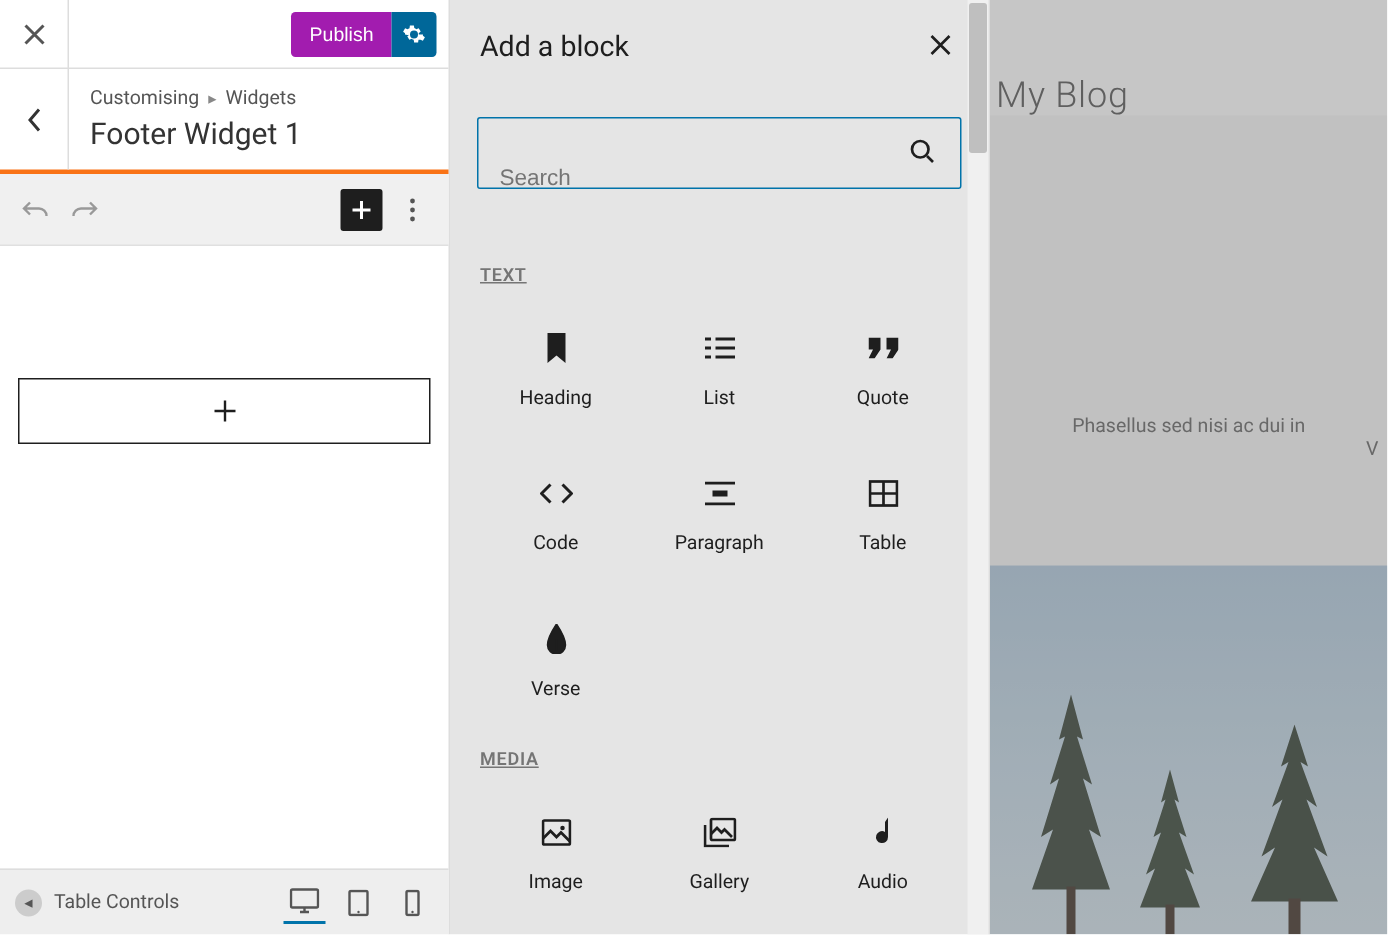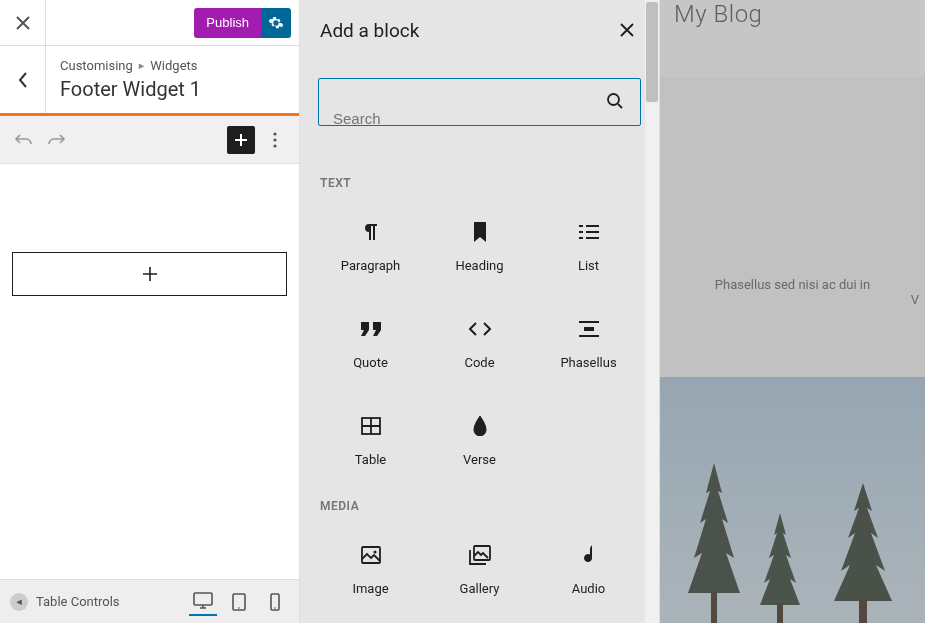--- a/index.html
+++ b/index.html
@@ -37,33 +37,33 @@
   .inserter { width: 360px; height: 623px; background:#e5e5e5; border-right:1px solid #ddd; display:flex; flex-direction:column; position: relative; gap: 20px; }
   .ins-head { display:flex; align-items:center; justify-content:space-between; padding:18px 20px 0 20px; }
   .ins-title { font-size:19px; font-weight:400; color:#1e1e1e; }
   .ins-close { width:24px; height:24px; display:flex; align-items:center; justify-content:center; color:#1e1e1e; font-size:18px; cursor:pointer; }
   .search-wrap { padding:16px 18px; }
   .search-box { border:1.5px solid #0073aa; border-radius:2px; height:48px; display:flex; align-items:center; padding:0 14px; }
   .search-box input { border:none; outline:none; flex:1; font-size:15px; color:#333; background:transparent;margin-top:32px; }
   .search-box input::placeholder { color:#757575; }
   .search-ico { width:20px; height:20px; color:#1e1e1e; }
   .ins-body { flex:1; overflow:hidden; padding:0 18px; }
-  .cat-title { font-size:12px; font-weight:600; letter-spacing:0.5px; color:#757575; text-transform:uppercase; margin:14px 0 8px 2px; }
+  .cat-title { font-size:12px; font-weight:600; letter-spacing:0.5px; color:#757575; text-transform:uppercase; margin:14px 0 8px 2px;text-decoration:underline; }
   .block-grid { display:grid; grid-template-columns: repeat(3, 1fr); gap:4px; }
   .block-item { display:flex; flex-direction:column; align-items:center; justify-content:center; padding:22px 4px 18px; cursor:pointer; border-radius:4px; }
   .block-ico { width:24px; height:24px; display:flex; align-items:center; justify-content:center; color:#1e1e1e; margin-bottom:14px; }
   .block-label { font-size:13px; color:#1e1e1e; text-align:center; }
   .ins-scrollbar { position:absolute; right:0; top:0; width:14px; height:100%; background:#f0f0f0; }
   .ins-thumb { position:absolute; left:1px; top:2px; width:12px; height:100px; background:#bfbfbf; border-radius:2px; }
 
   
   .preview { position:absolute; left:660px; top:0; width:265px; height:623px; overflow:hidden; }
   .preview-inner { position:relative; width:100%; height:100%; }
   .pv-overlay { position:absolute; inset:0; background:rgba(128,128,128,0.45); pointer-events:none; }
-  .pv-head { height:77px; background:#fff; display:flex; align-items:flex-start; padding-left:14px; }
+  .pv-head { height:77px; background:#fff; display:flex; align-items:flex-end; padding-left:4px; }
   .pv-title { font-size:24px; font-weight:300; color:#444; letter-spacing:0.5px; }
   .pv-banner { height:300px; background:#f6f6f6; display:flex; flex-direction:column; align-items:center; justify-content:center; color:#555; font-size:13px; padding-top:130px; }
   .pv-img { height:246px; background:linear-gradient(180deg,#a9c4da 0%, #bed4e3 55%, #cddde7 100%); position:relative; overflow:hidden; }
   .tree { position:absolute; bottom:0; }
   .tree.t1 { left:24px; width:60px; height:160px; }
   .tree.t2 { left:96px; width:48px; height:110px; }
   .tree.t3 { left:168px; width:70px; height:140px; }
   .tree svg { width:100%; height:100%; }
 
   svg { display:block; }
@@ -180,28 +180,20 @@
           </svg>
       </div>
     </div>
   </div>
   <div class="ins-body">
 
     <div class="cat-title">TEXT</div>
     <div class="block-grid">
       <div class="block-item">
         <div class="block-ico">
-            <svg width="20" height="20" viewBox="0 0 20 20" fill="currentColor">
-              <path d="M8 2h8v2h-2v14h-2V4h-2v14H8V10a4 4 0 0 1 0-8z"></path>
-            </svg>
-          </div>
-        <div class="block-label">Paragraph</div>
-      </div>
-      <div class="block-item">
-        <div class="block-ico">
             <svg width="16" height="20" viewBox="0 0 16 20" fill="currentColor">
               <path d="M2 0h12v20l-6-5-6 5z"></path>
             </svg>
           </div>
         <div class="block-label">Heading</div>
       </div>
       <div class="block-item">
         <div class="block-ico">
             <svg width="20" height="16" viewBox="0 0 20 16" stroke="currentColor" stroke-width="2">
               <path d="M0 2h4 M7 2h13 M0 8h4 M7 8h13 M0 14h4 M7 14h13"></path>
@@ -225,21 +217,21 @@
           </div>
         <div class="block-label">Code</div>
       </div>
       <div class="block-item">
         <div class="block-ico">
             <svg width="20" height="16" viewBox="0 0 20 16" stroke="currentColor" stroke-width="2" fill="none">
               <path d="M0 1h20 M0 15h20"></path>
               <rect x="5" y="6" width="10" height="4" fill="currentColor" stroke="none"></rect>
             </svg>
           </div>
-        <div class="block-label">Phasellus</div>
+        <div class="block-label">Paragraph</div>
       </div>
       <div class="block-item">
         <div class="block-ico">
             <svg width="20" height="18" viewBox="0 0 20 18" stroke="currentColor" stroke-width="1.8" fill="none">
               <rect x="1" y="1" width="18" height="16"></rect>
               <path d="M1 9h18 M10 1v16"></path>
             </svg>
           </div>
         <div class="block-label">Table</div>
       </div>

